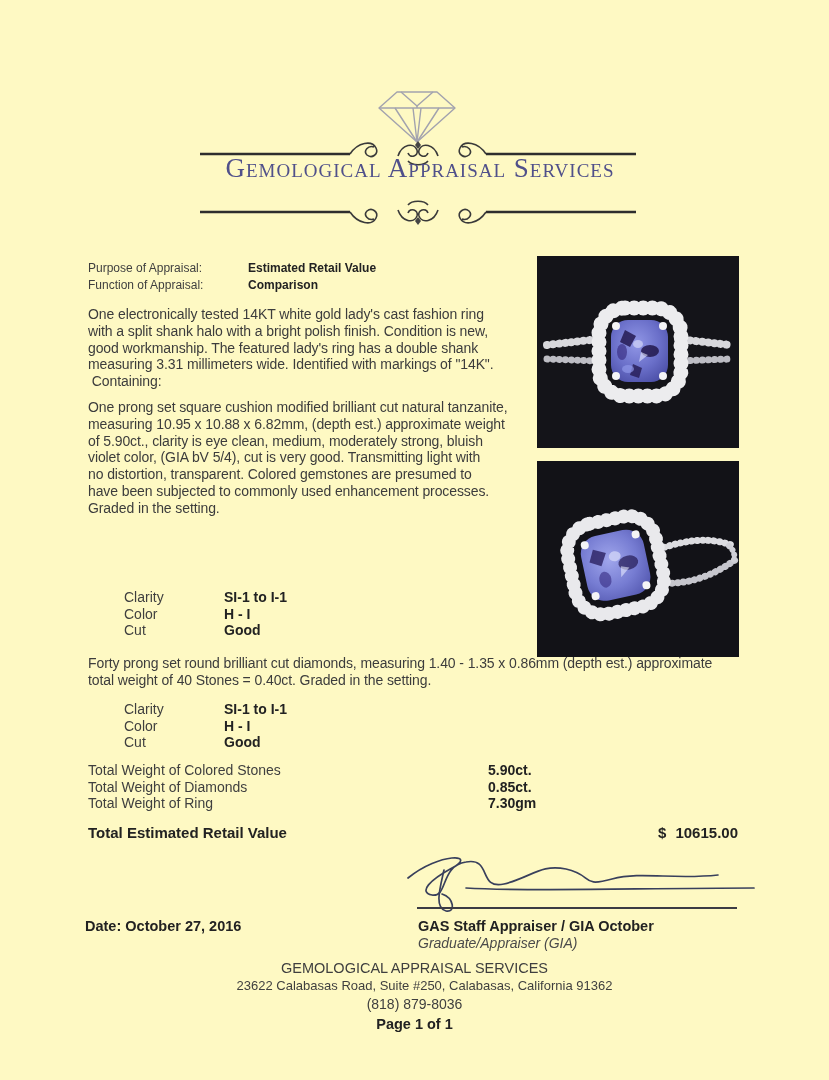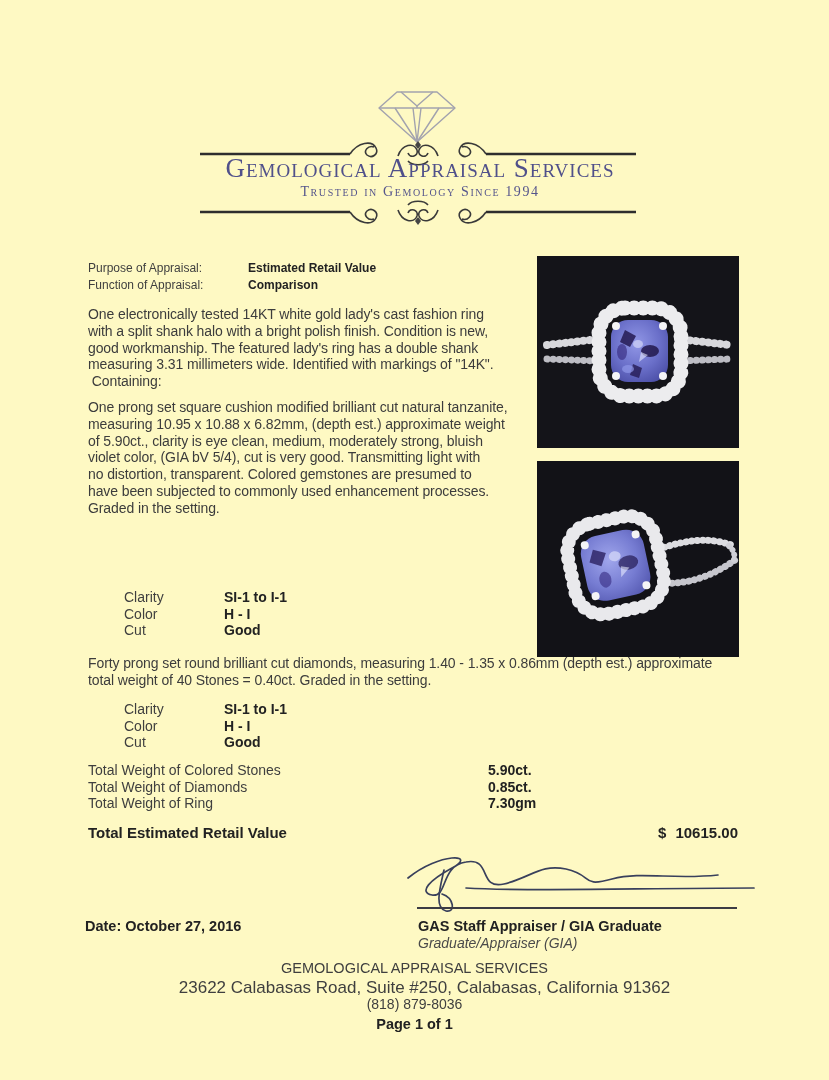--- a/index.html
+++ b/index.html
@@ -68,21 +68,20 @@
         <path d="M198 16 C202 4 214 2 217 10 C219 16 210 19 208 13"></path>
         <path d="M238 16 C234 4 222 2 219 10 C217 16 226 19 228 13"></path>
         <path d="M208 21 C212 26 224 26 228 21"></path>
       </g>
       <polygon points="218,1 221,5 218,9 215,5" fill="#444"></polygon>
     </svg>
   </div>
 
   <div class="abs org-title" style="left:185px;top:153px;width:470px;">Gemological Appraisal Services</div>
 
-  <div class="abs tagline" style="left:185px;top:184px;width:470px;">Trusted in Gemology Since 1994</div>
 
   <div class="abs" style="left:200px;top:200px;width:436px;height:26px;">
     <svg width="436" height="26" viewBox="0 0 436 26" fill="none">
       <g transform="scale(1,-1) translate(0,-26)">
         <line x1="0" y1="14" x2="150" y2="14" stroke="#2e2e2e" stroke-width="2.4"></line>
         <line x1="286" y1="14" x2="436" y2="14" stroke="#2e2e2e" stroke-width="2.4"></line>
         <g stroke="#3a3a3a" stroke-width="1.6" fill="none">
           <path d="M150 14 C158 2 172 0 176 8 C179 14 172 19 167 15 C163 11 168 5 174 7"></path>
           <path d="M286 14 C278 2 264 0 260 8 C257 14 264 19 269 15 C273 11 268 5 262 7"></path>
           <path d="M198 16 C202 4 214 2 217 10 C219 16 210 19 208 13"></path>
@@ -167,25 +166,25 @@
         <path d="M28 30 C60 4 98 6 72 20 C50 32 38 44 52 47 C68 50 60 18 86 14 C112 9 98 42 124 36 C152 29 160 16 186 21 C214 27 200 40 232 31 C262 23 292 32 338 27"></path>
         <path d="M64 22 C60 40 54 60 66 63 C76 65 74 50 62 46"></path>
         <path d="M86 40 C150 44 260 40 374 40"></path>
       </g>
     </svg>
   </div>
   <div class="abs sig-line" style="left:417px;top:907px;width:320px;height:0;"></div>
 
   <div class="abs bold" style="left:85px;top:918px;font-size:14.5px;">Date: October 27, 2016</div>
 
-  <div class="abs bold" style="left:418px;top:918px;font-size:14.5px;">GAS Staff Appraiser / GIA Graduate</div>
+  <div class="abs bold" style="left:418px;top:918px;font-size:14.5px;">GAS Staff Appraiser / GIA October</div>
   <div class="abs italic" style="left:418px;top:935px;font-size:14px;">Graduate/Appraiser (GIA)</div>
 
   <div class="abs center" style="top:960px;font-size:14.5px;">GEMOLOGICAL APPRAISAL SERVICES</div>
-  <div class="abs center" style="top:978px;font-size:17px;padding-left:20px;">23622 Calabasas Road, Suite #250, Calabasas, California 91362</div>
+  <div class="abs center" style="top:978px;font-size:13px;padding-left:20px;">23622 Calabasas Road, Suite #250, Calabasas, California 91362</div>
   <div class="abs center" style="top:996px;font-size:14px;">(818) 879-8036</div>
   <div class="abs center bold" style="top:1016px;font-size:14.5px;">Page 1 of 1</div>
 
   <div class="abs photo" style="left:537px;top:256px;width:202px;height:192px;">
     <svg width="202" height="192" viewBox="0 0 202 192">
       <defs>
         <radialGradient id="tzg1" cx="45%" cy="38%" r="75%">
           <stop offset="0%" stop-color="#9197e6"></stop>
           <stop offset="55%" stop-color="#6a6fc9"></stop>
           <stop offset="100%" stop-color="#474aa2"></stop>

